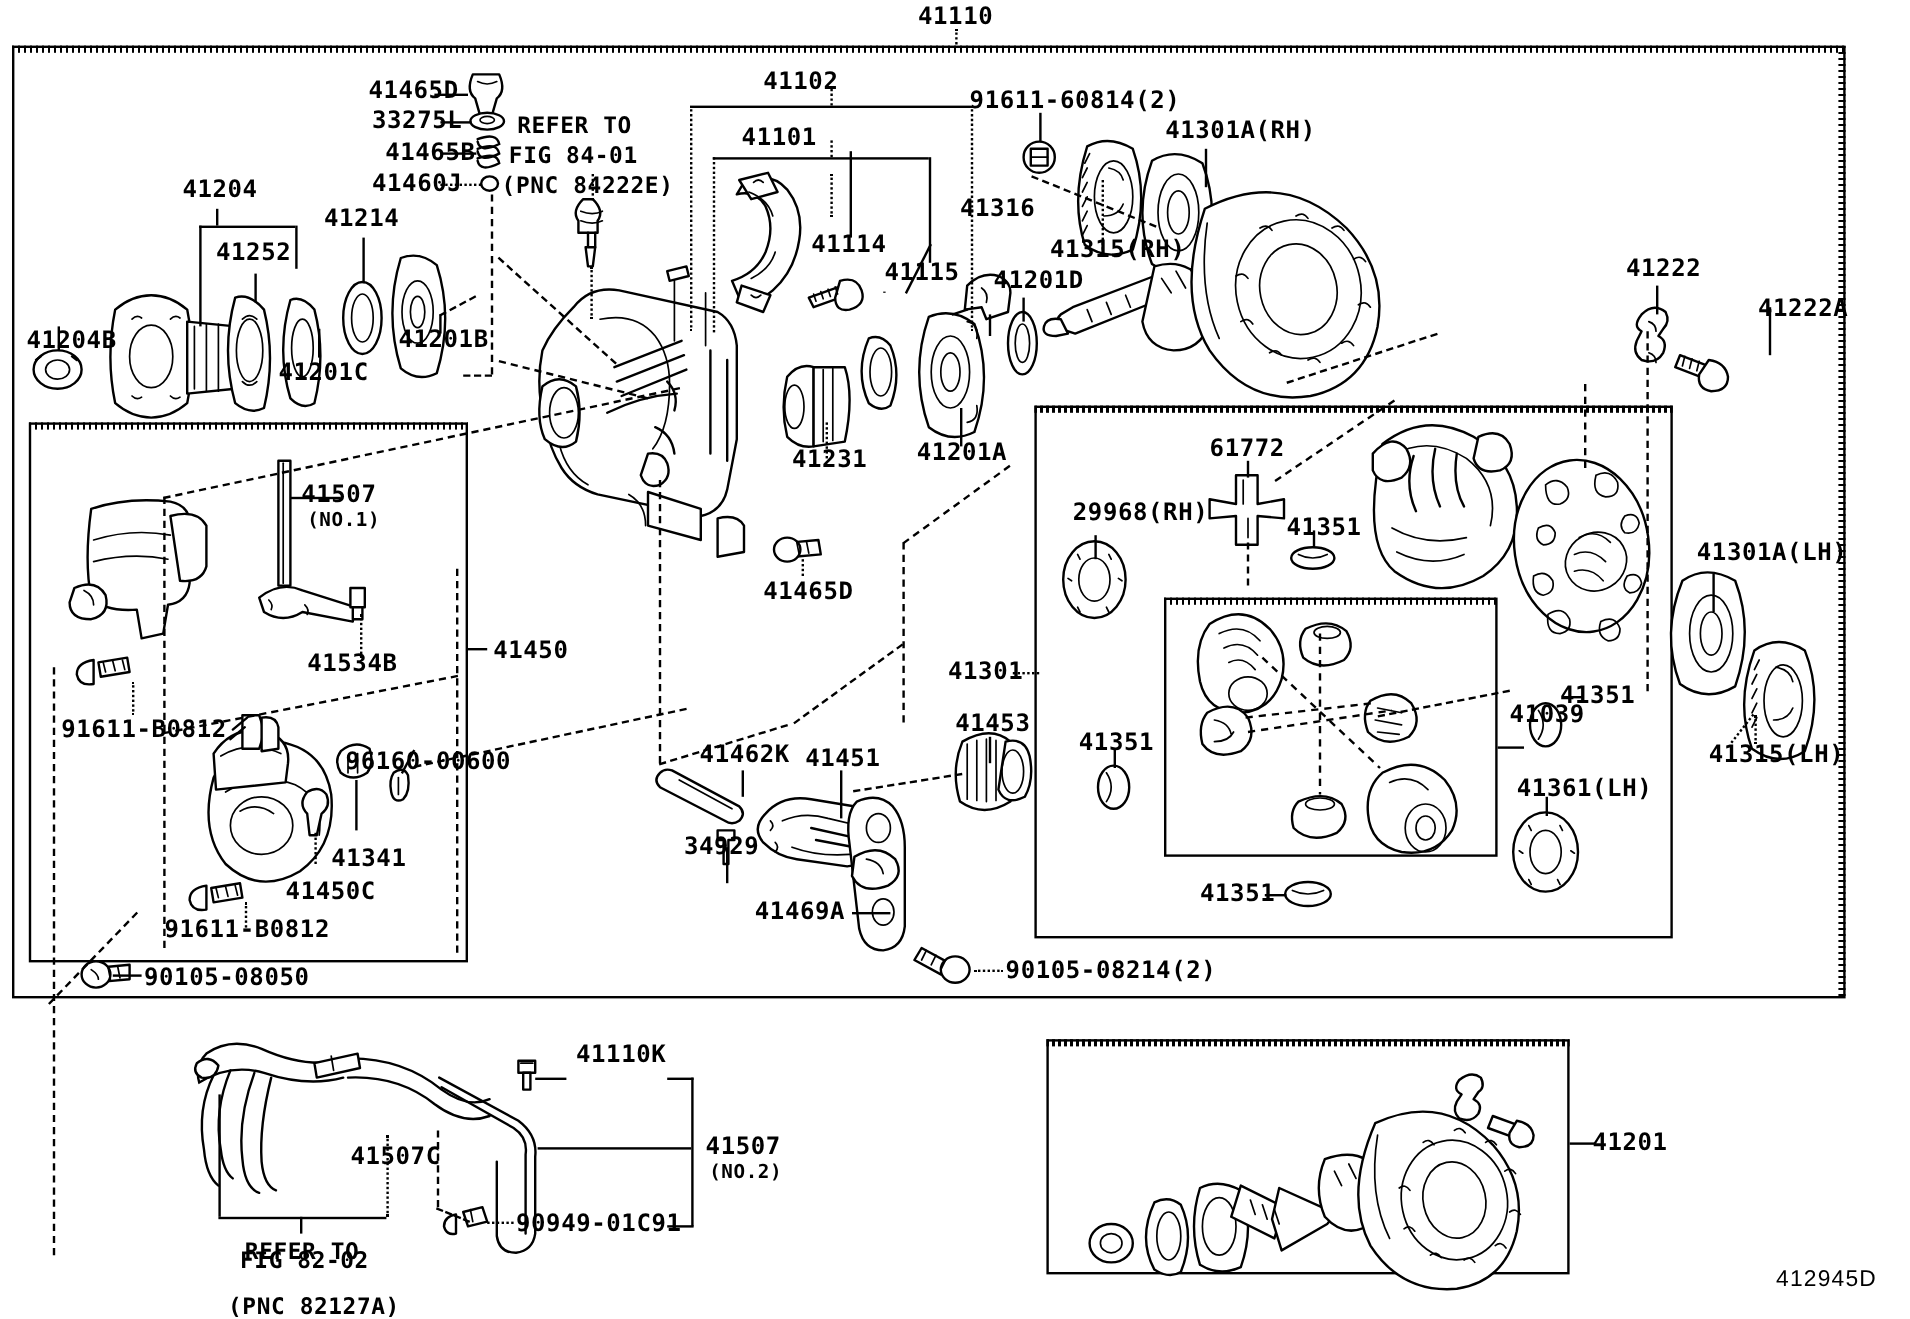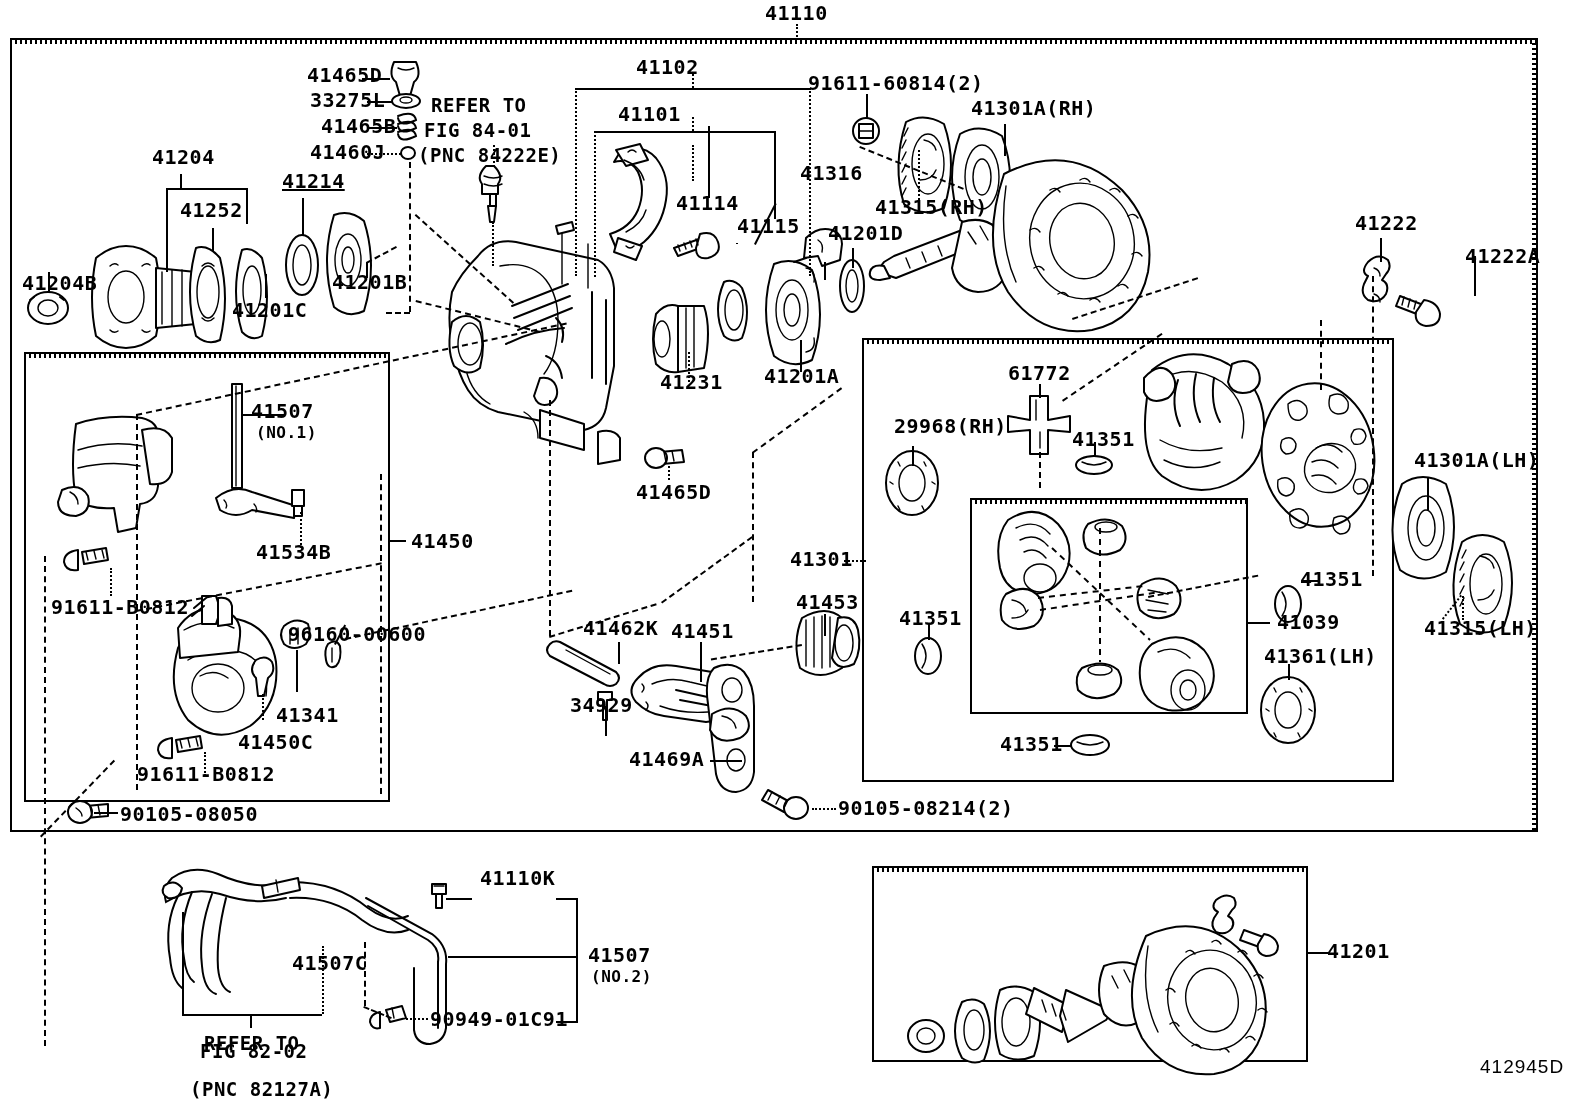--- a/index.html
+++ b/index.html
@@ -760,21 +760,21 @@
 
   <div class="lbl" style="left:636px; top:56px;">41102</div>
   <div class="lbl" style="left:618px; top:103px;">41101</div>
   <div class="lbl" style="left:676px; top:192px;">41114</div>
   <div class="lbl" style="left:737px; top:215px;">41115</div>
 
   <div class="lbl" style="left:152px; top:146px;">41204</div>
   <div class="lbl" style="left:180px; top:199px;">41252</div>
   <div class="lbl" style="left:22px; top:272px;">41204B</div>
   <div class="lbl" style="left:232px; top:299px;">41201C</div>
-  <div class="lbl" style="left:282px; top:170px;text-decoration:underline;">41214</div>
+  <div class="lbl" style="left:270px; top:170px;">41214</div>
   <div class="lbl" style="left:332px; top:271px;">41201B</div>
 
   <div class="lbl" style="left:660px; top:371px;">41231</div>
   <div class="lbl" style="left:764px; top:365px;">41201A</div>
   <div class="lbl" style="left:828px; top:222px;">41201D</div>
 
   <div class="lbl" style="left:808px; top:72px;">91611-60814(2)</div>
   <div class="lbl" style="left:800px; top:162px;">41316</div>
   <div class="lbl" style="left:875px; top:196px;">41315(RH)</div>
   <div class="lbl" style="left:971px; top:97px;">41301A(RH)</div>
@@ -801,21 +801,21 @@
   <div class="lbl" style="left:796px; top:591px;">41453</div>
   <div class="lbl" style="left:838px; top:797px;">90105-08214(2)</div>
 
   <div class="lbl" style="left:790px; top:548px;">41301</div>
   <div class="lbl" style="left:1008px; top:362px;">61772</div>
   <div class="lbl" style="left:894px; top:415px;">29968(RH)</div>
   <div class="lbl" style="left:1072px; top:428px;">41351</div>
   <div class="lbl" style="left:899px; top:607px;">41351</div>
   <div class="lbl" style="left:1300px; top:568px;">41351</div>
   <div class="lbl" style="left:1000px; top:733px;">41351</div>
-  <div class="lbl" style="left:1258px; top:611px;margin-left:19px;">41039</div>
+  <div class="lbl" style="left:1258px; top:584px;">41039</div>
   <div class="lbl" style="left:1264px; top:645px;">41361(LH)</div>
   <div class="lbl" style="left:1414px; top:449px;">41301A(LH)</div>
   <div class="lbl" style="left:1424px; top:617px;">41315(LH)</div>
 
   <div class="lbl" style="left:292px; top:952px;">41507C</div>
   <div class="lbl refer" style="left:204px; top:1031px;">REFER TO</div>
   <div class="lbl refer" style="left:200px; top:1039px;">FIG 82-02</div>
   <div class="lbl refer" style="left:190px; top:1077px;">(PNC 82127A)</div>
 
   <div class="lbl" style="left:480px; top:867px;">41110K</div>

